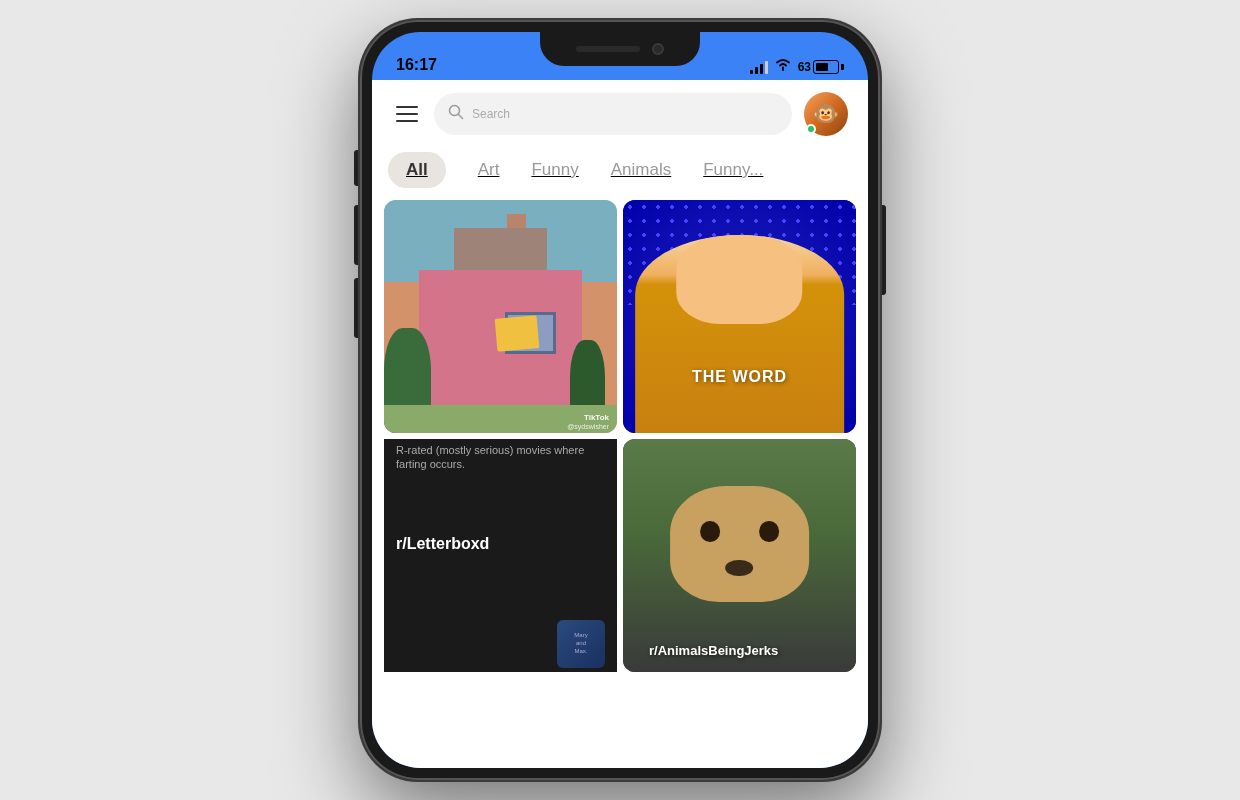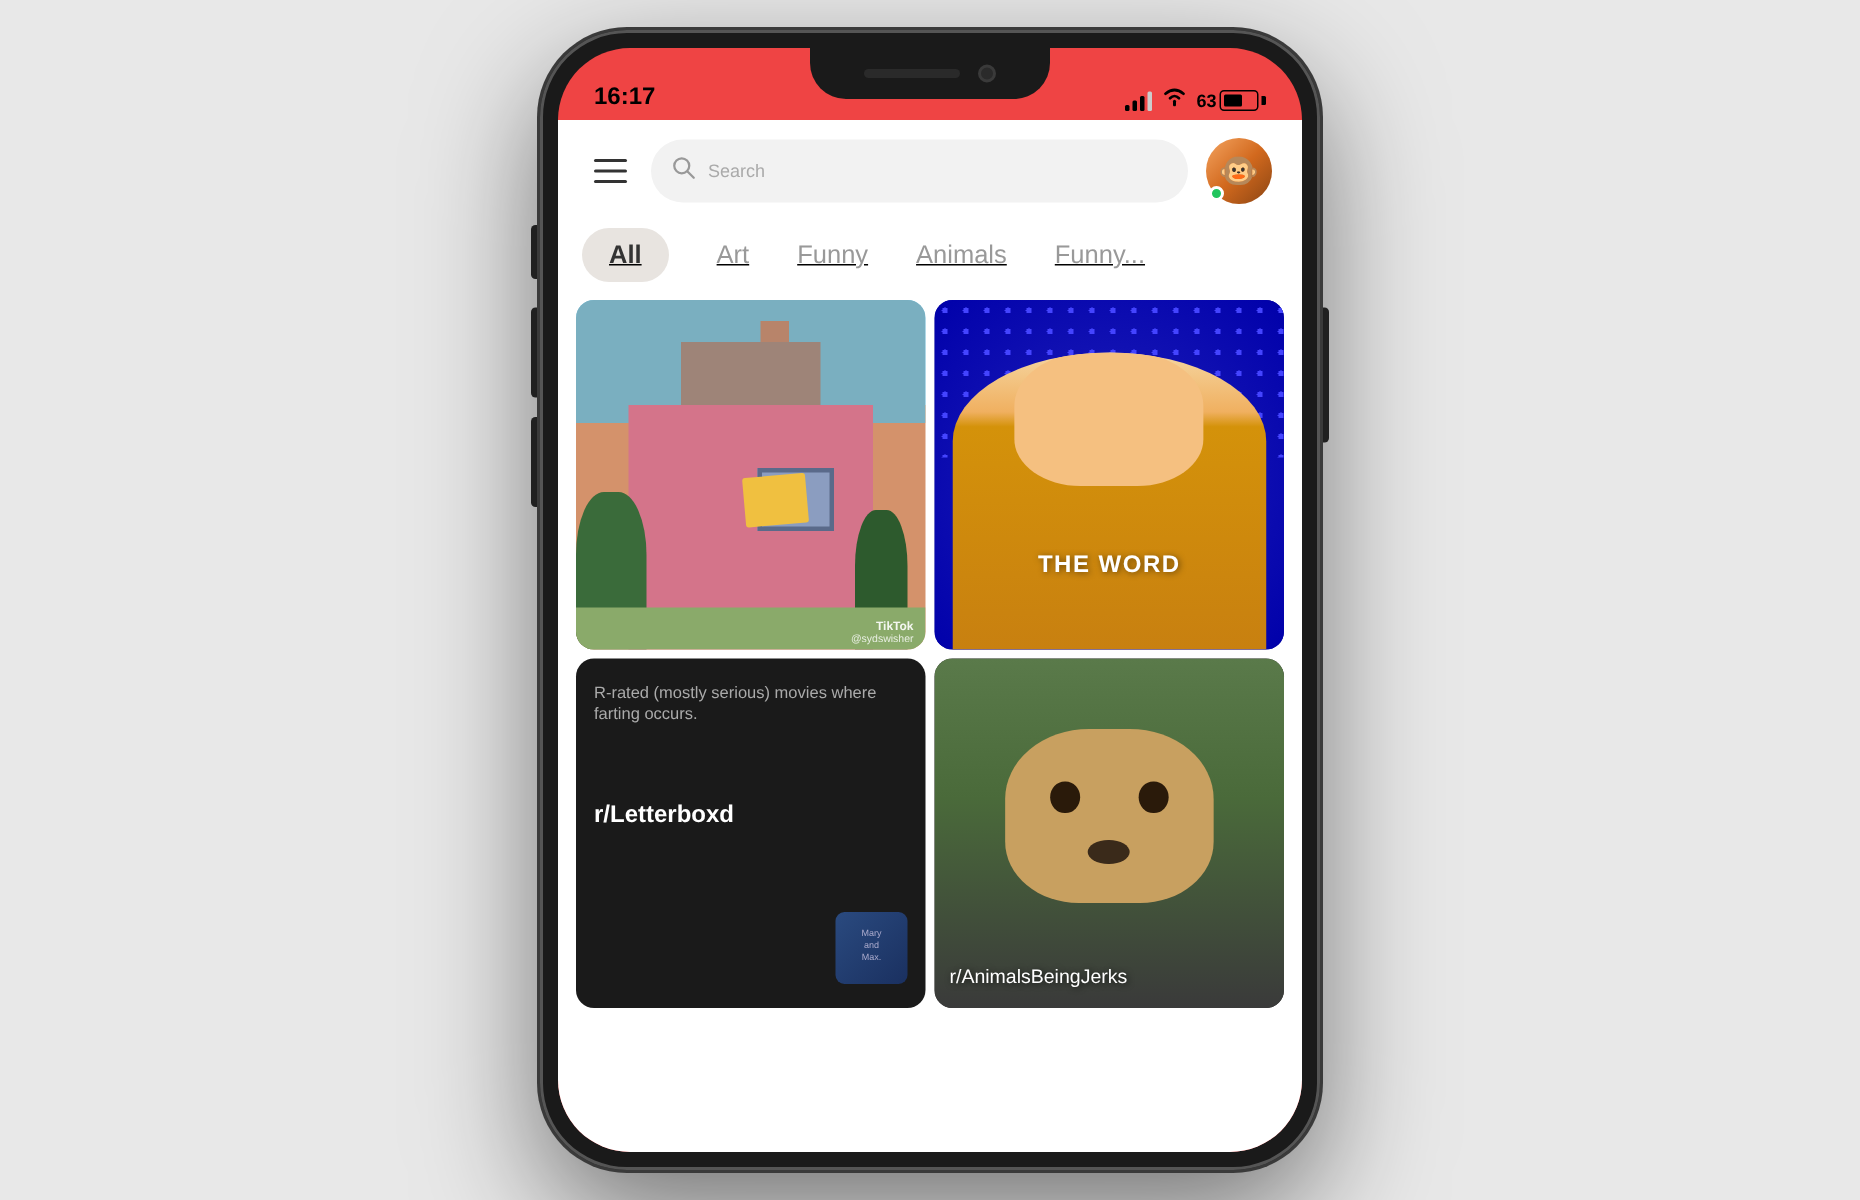--- a/index.html
+++ b/index.html
@@ -70,21 +70,21 @@
       background: #2a2a2a;
       border-radius: 0 3px 3px 0;
     }
 
     .phone-screen {
       position: absolute;
       top: 12px;
       left: 12px;
       right: 12px;
       bottom: 12px;
-      background: #ef4444;
+      background: #3b82f6;
       border-radius: 48px;
       overflow: hidden;
     }
 
     
     .notch {
       position: absolute;
       top: 0;
       left: 50%;
       transform: translateX(-50%);
@@ -405,25 +405,25 @@
       font-weight: 800;
       color: #fff;
       letter-spacing: 1px;
       text-shadow: 1px 1px 4px rgba(0,0,0,0.5);
     }
 
     
     .card-3 {
       aspect-ratio: 1 / 1;
       background: #1a1a1a;
-      padding: 16px 12px;
+      padding: 4px 12px;
       display: flex;
       flex-direction: column;
       justify-content: space-between;
-      border-radius: 12px;
+      border-radius: 0;
     }
     .card-3-title {
       font-size: 11px;
       color: #aaa;
       line-height: 1.3;
     }
     .card-3-sub {
       font-size: 16px;
       color: #fff;
       font-weight: 700;
@@ -459,23 +459,23 @@
     
     .card-4 {
       aspect-ratio: 1 / 1;
       background: #2a2a2a;
       overflow: hidden;
       position: relative;
     }
     .card-4-label {
       position: absolute;
       bottom: 14px;
-      left: 10px;
+      left: 26px;
       font-size: 13px;
-      font-weight: 400;
+      font-weight: 700;
       color: #fff;
       text-shadow: 1px 1px 4px rgba(0,0,0,0.7);
     }
     .animal-bg {
       width: 100%;
       height: 100%;
       background: linear-gradient(180deg, #5a7a4a 0%, #4a6a3a 40%, #3a3a3a 100%);
       position: relative;
     }
     

